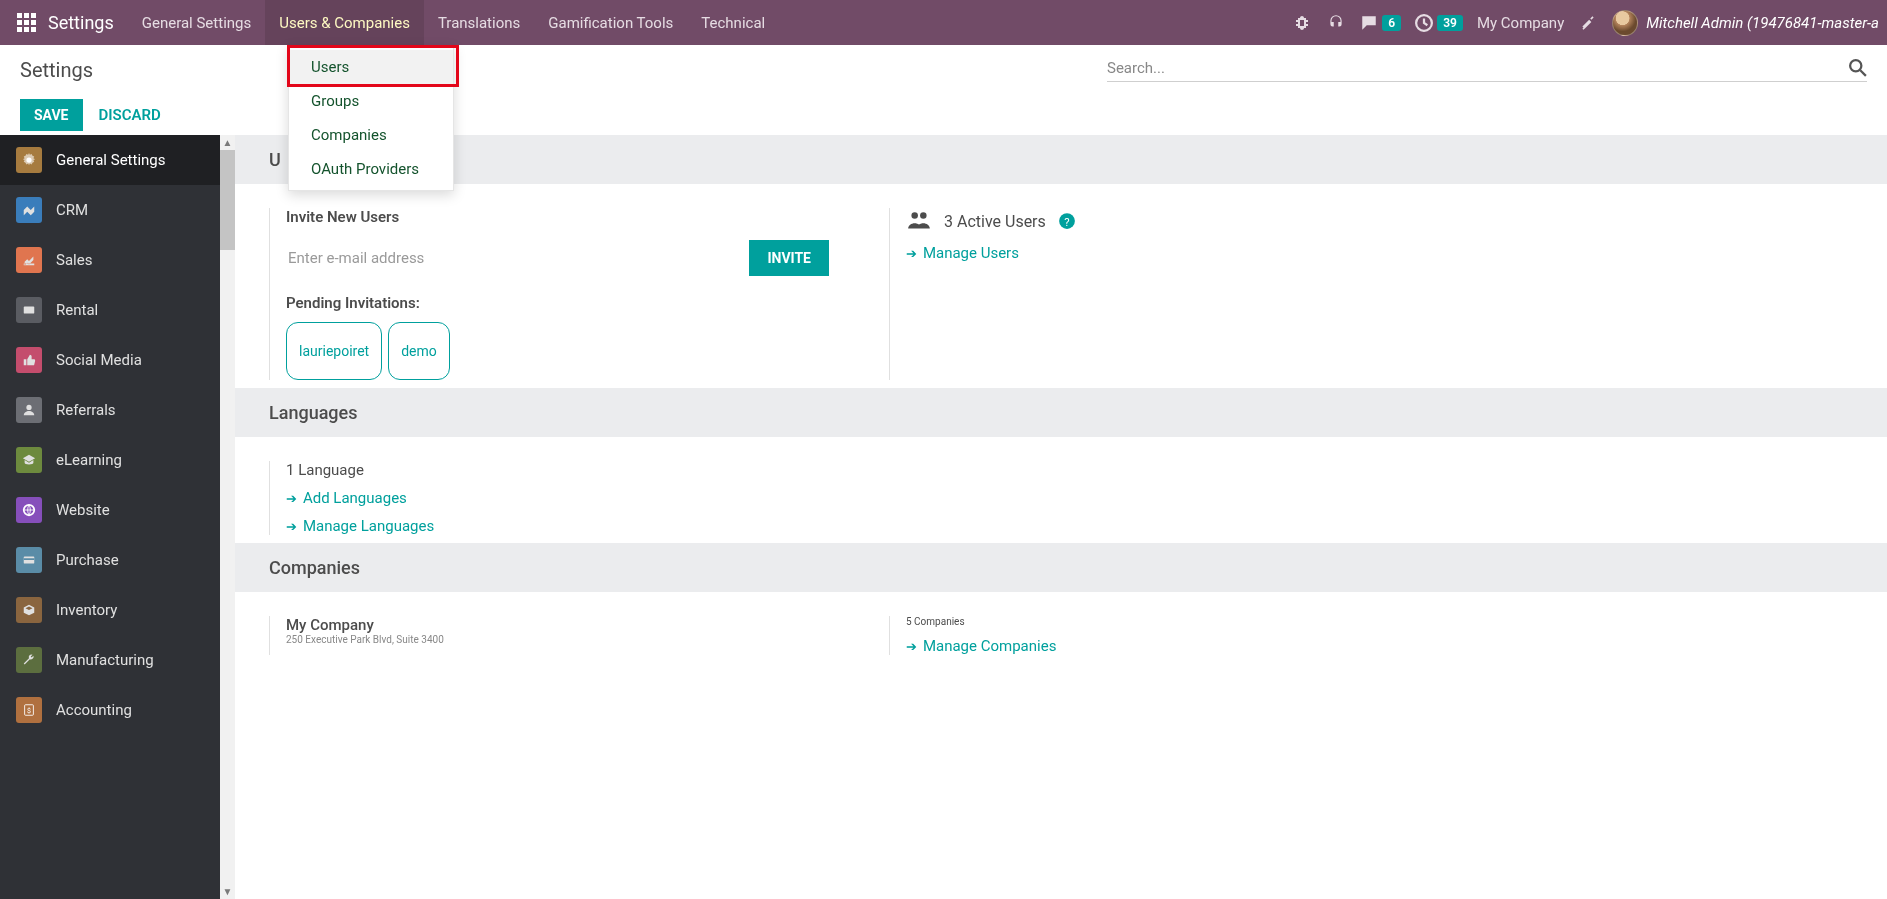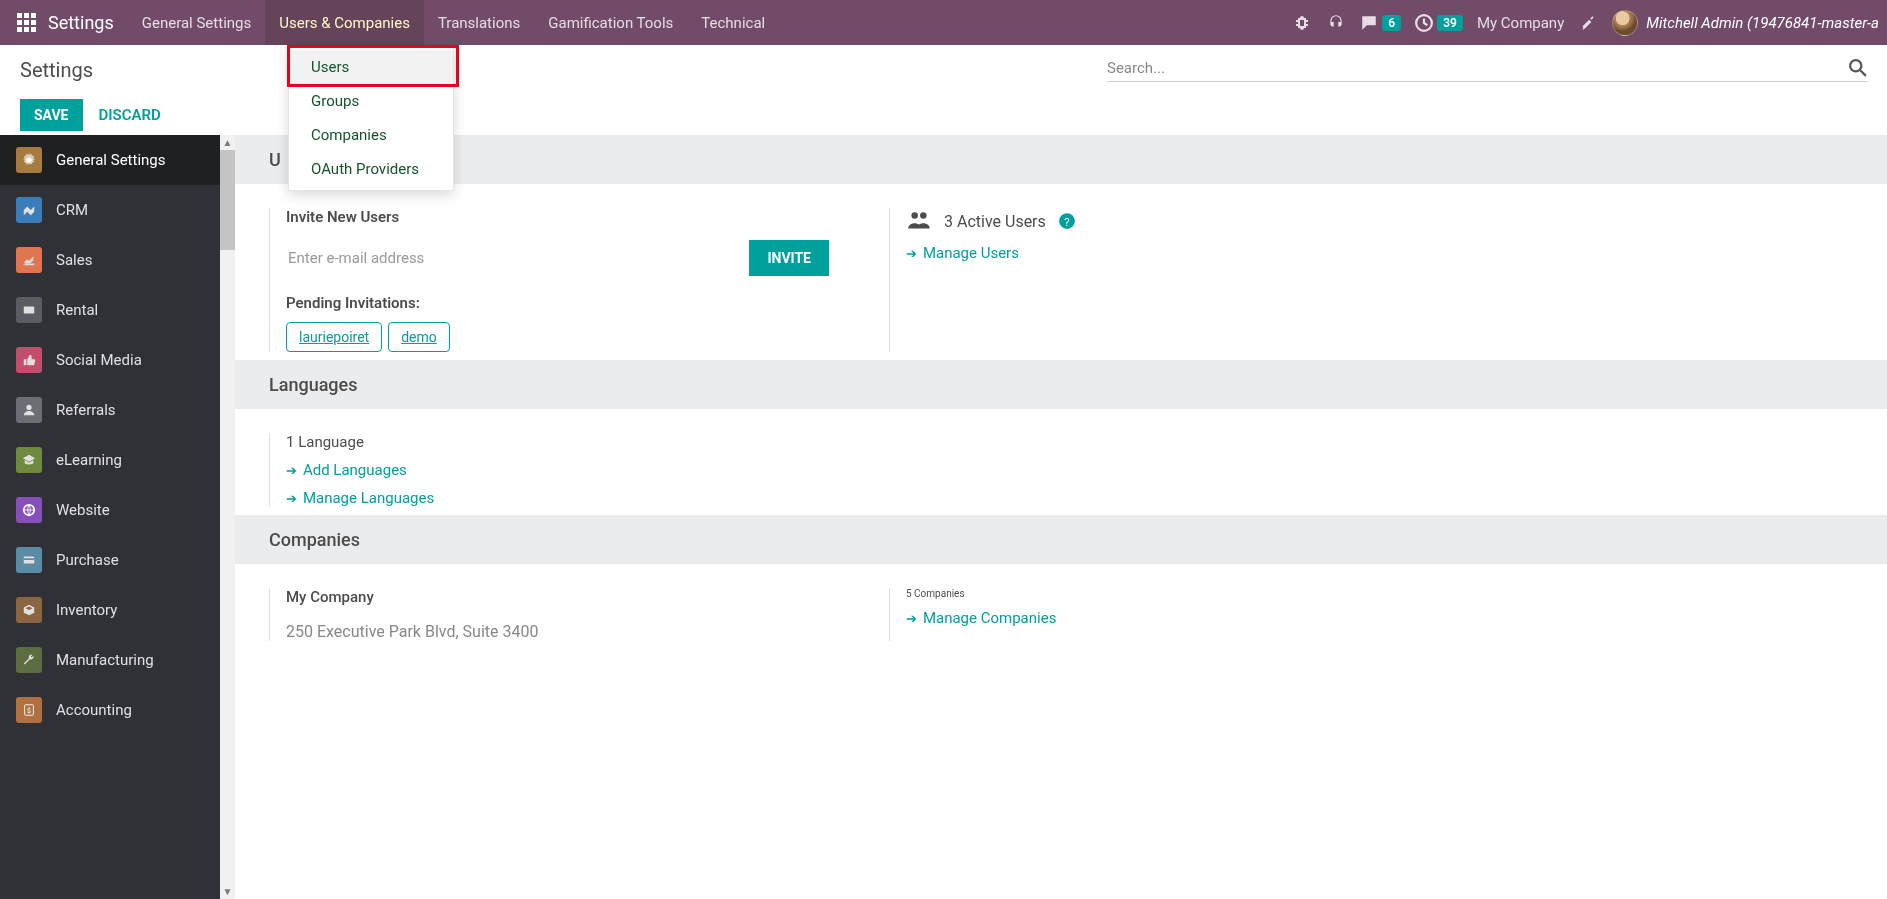--- a/index.html
+++ b/index.html
@@ -130,28 +130,28 @@
 .label { font-size:15px; color:#4c4c4c; font-weight:600; margin-bottom:14px; display:block; }
 .field-row { display:flex; gap:10px; }
 .field-row input {
   flex:1; border:none; border-bottom:1px solid transparent; outline:none; font-size:15px; padding:6px 2px;
   color:#555;
 }
 .field-row input::placeholder { color:#9a9a9a; }
 .btn-invite { background:#00a09d; color:#fff; border:none; padding:10px 18px; font-weight:700; font-size:14px; cursor:pointer; }
 .sublabel { font-size:15px; color:#4c4c4c; font-weight:600; margin-top:18px; margin-bottom:10px; }
 .pills { display:flex; gap:6px; }
-.pill { border:1px solid #00a09d; color:#00a09d; border-radius:4px; padding:6px 12px; font-size:14px; cursor:pointer;text-decoration:underline; }
+.pill { border:1px solid #00a09d; color:#00a09d; border-radius:12px; padding:20px 12px; font-size:14px; cursor:pointer; }
 
 .stat-row { display:flex; align-items:center; gap:12px; font-size:16px; color:#4c4c4c; }
 .stat-row .help { color:#00a09d; cursor:pointer; }
 .link { color:#00a09d; font-size:15px; cursor:pointer; display:flex; align-items:center; gap:6px; margin-top:10px; }
 .arrow-icon { font-size:13px; }
 
-.addr { color:#888; font-size:16px; margin-top:16px; }
+.addr { color:#888; font-size:10px; margin-top:0; }
 
 svg { fill: currentColor; }
 </style>
 </head>
 <body>
 
 <div class="topbar">
   <div class="apps-icon">
     <div class="apps-grid">
         <span></span>

